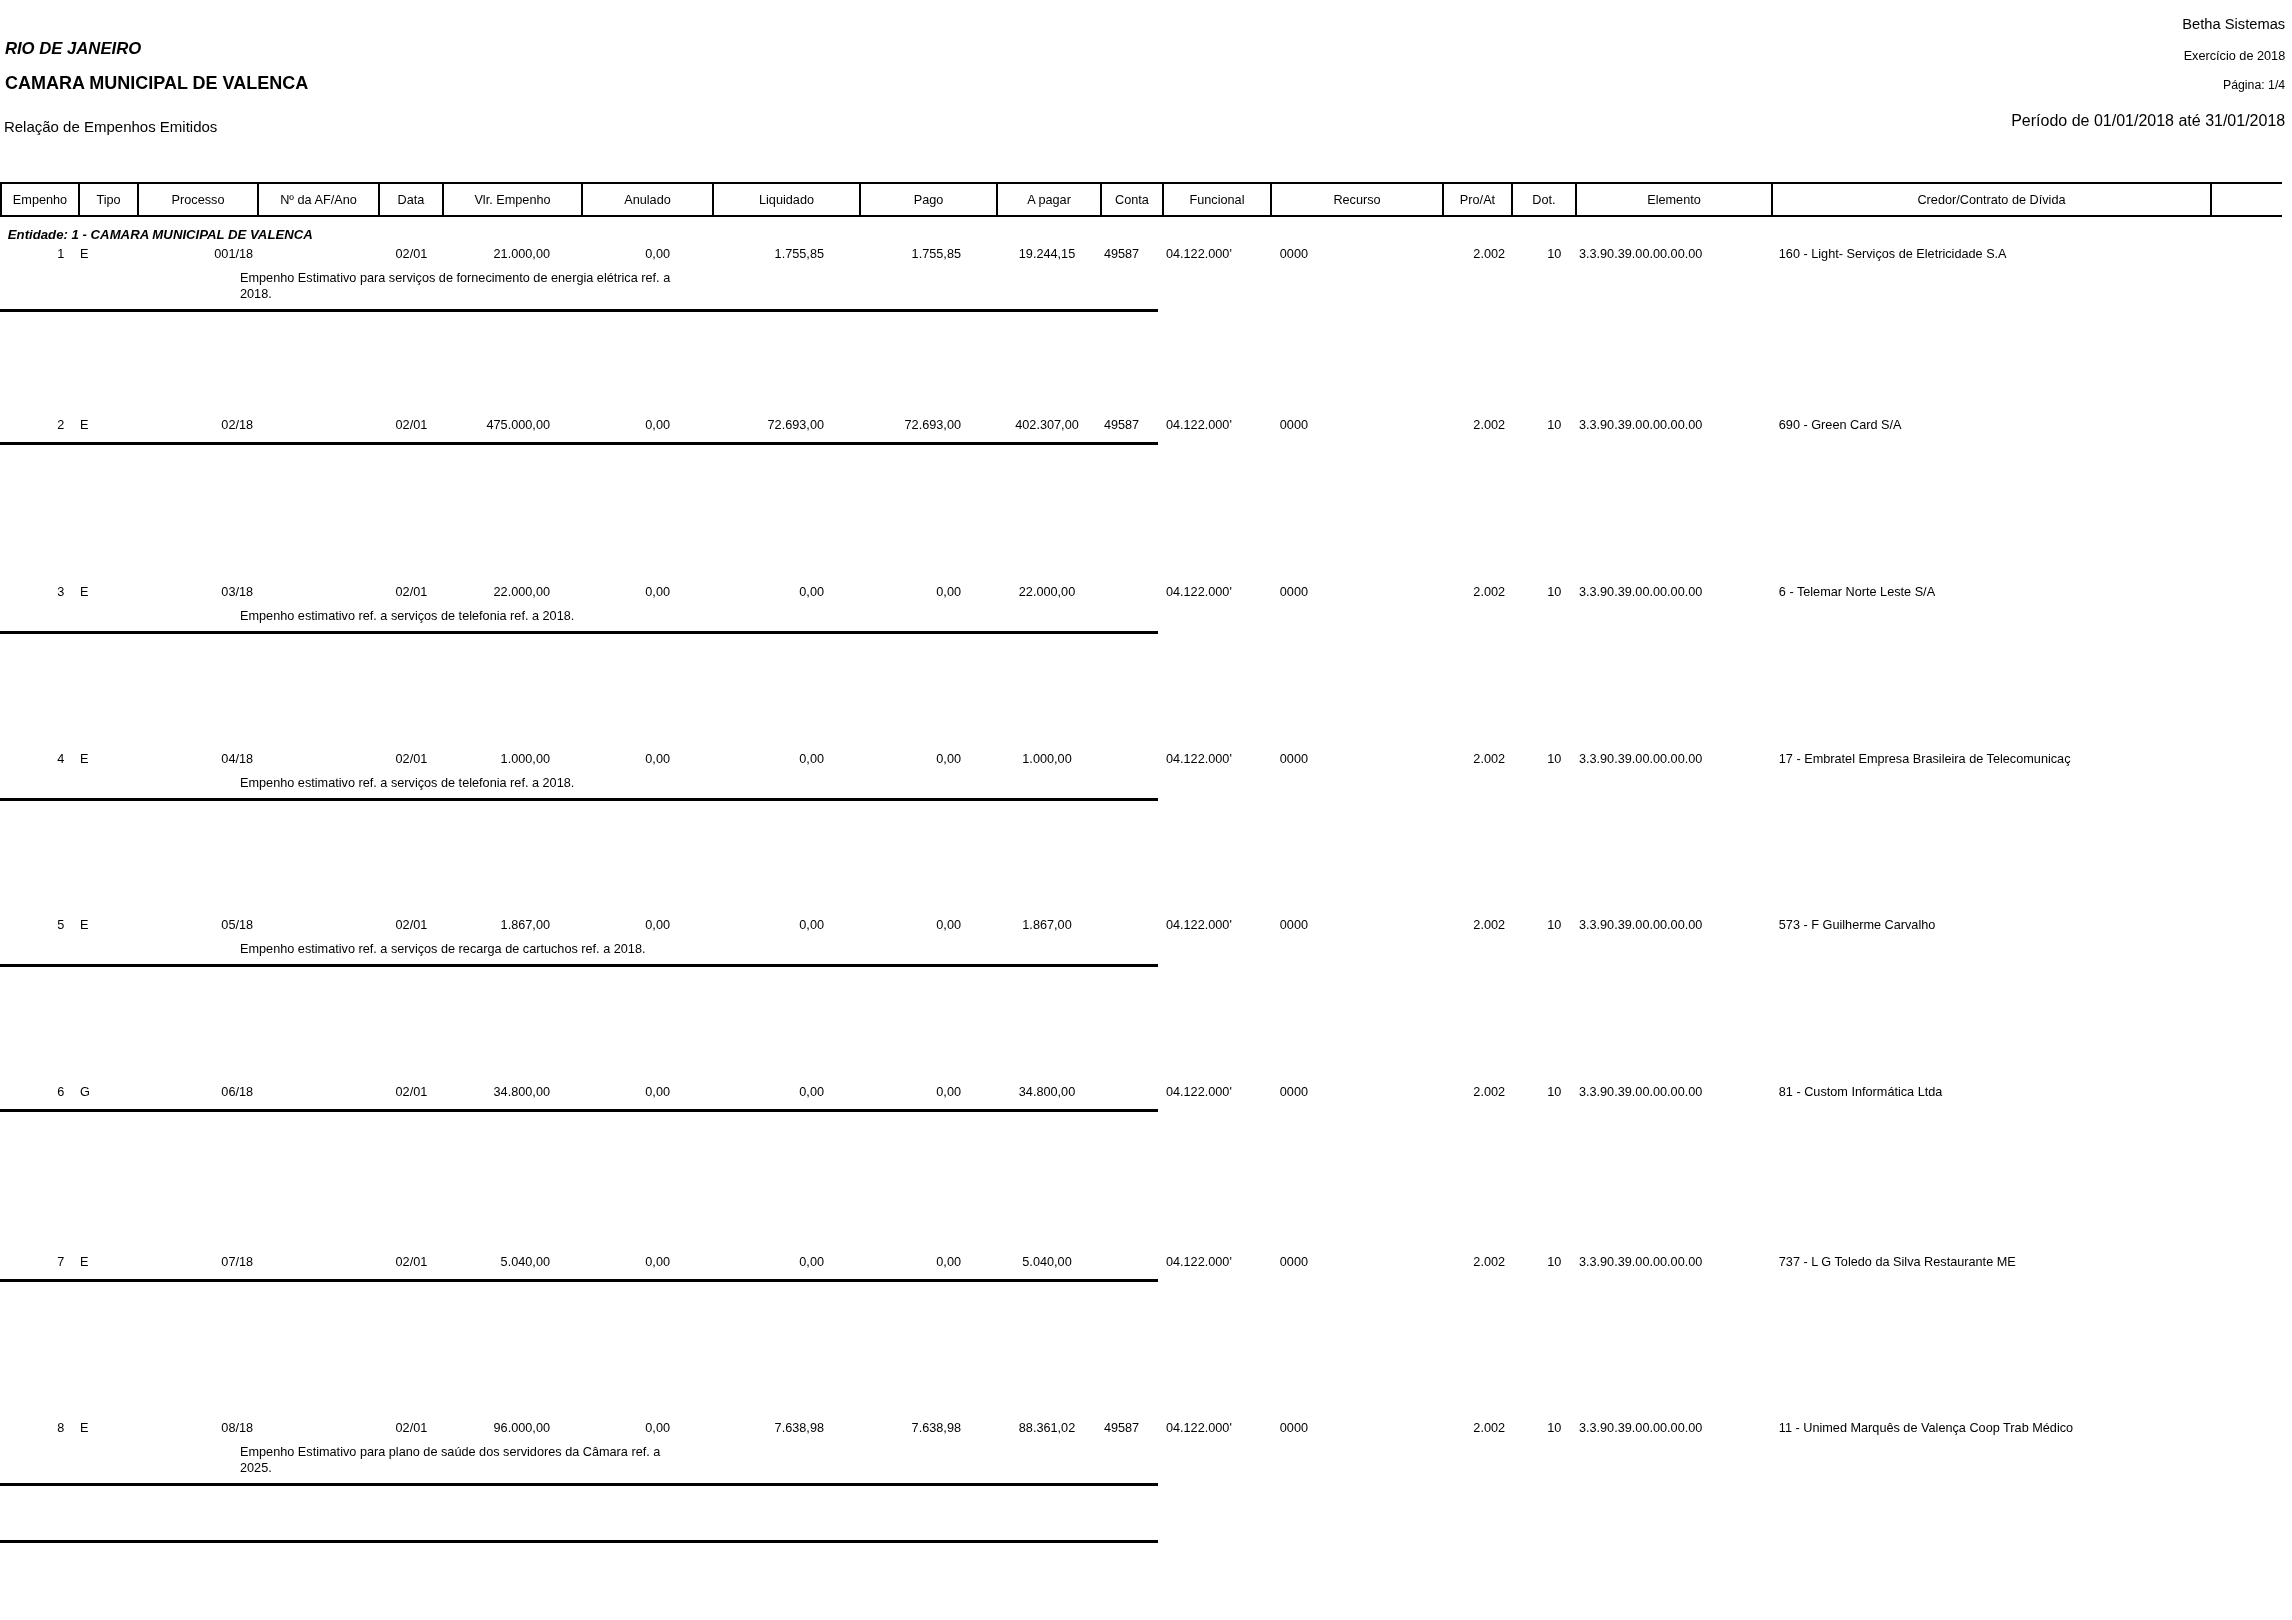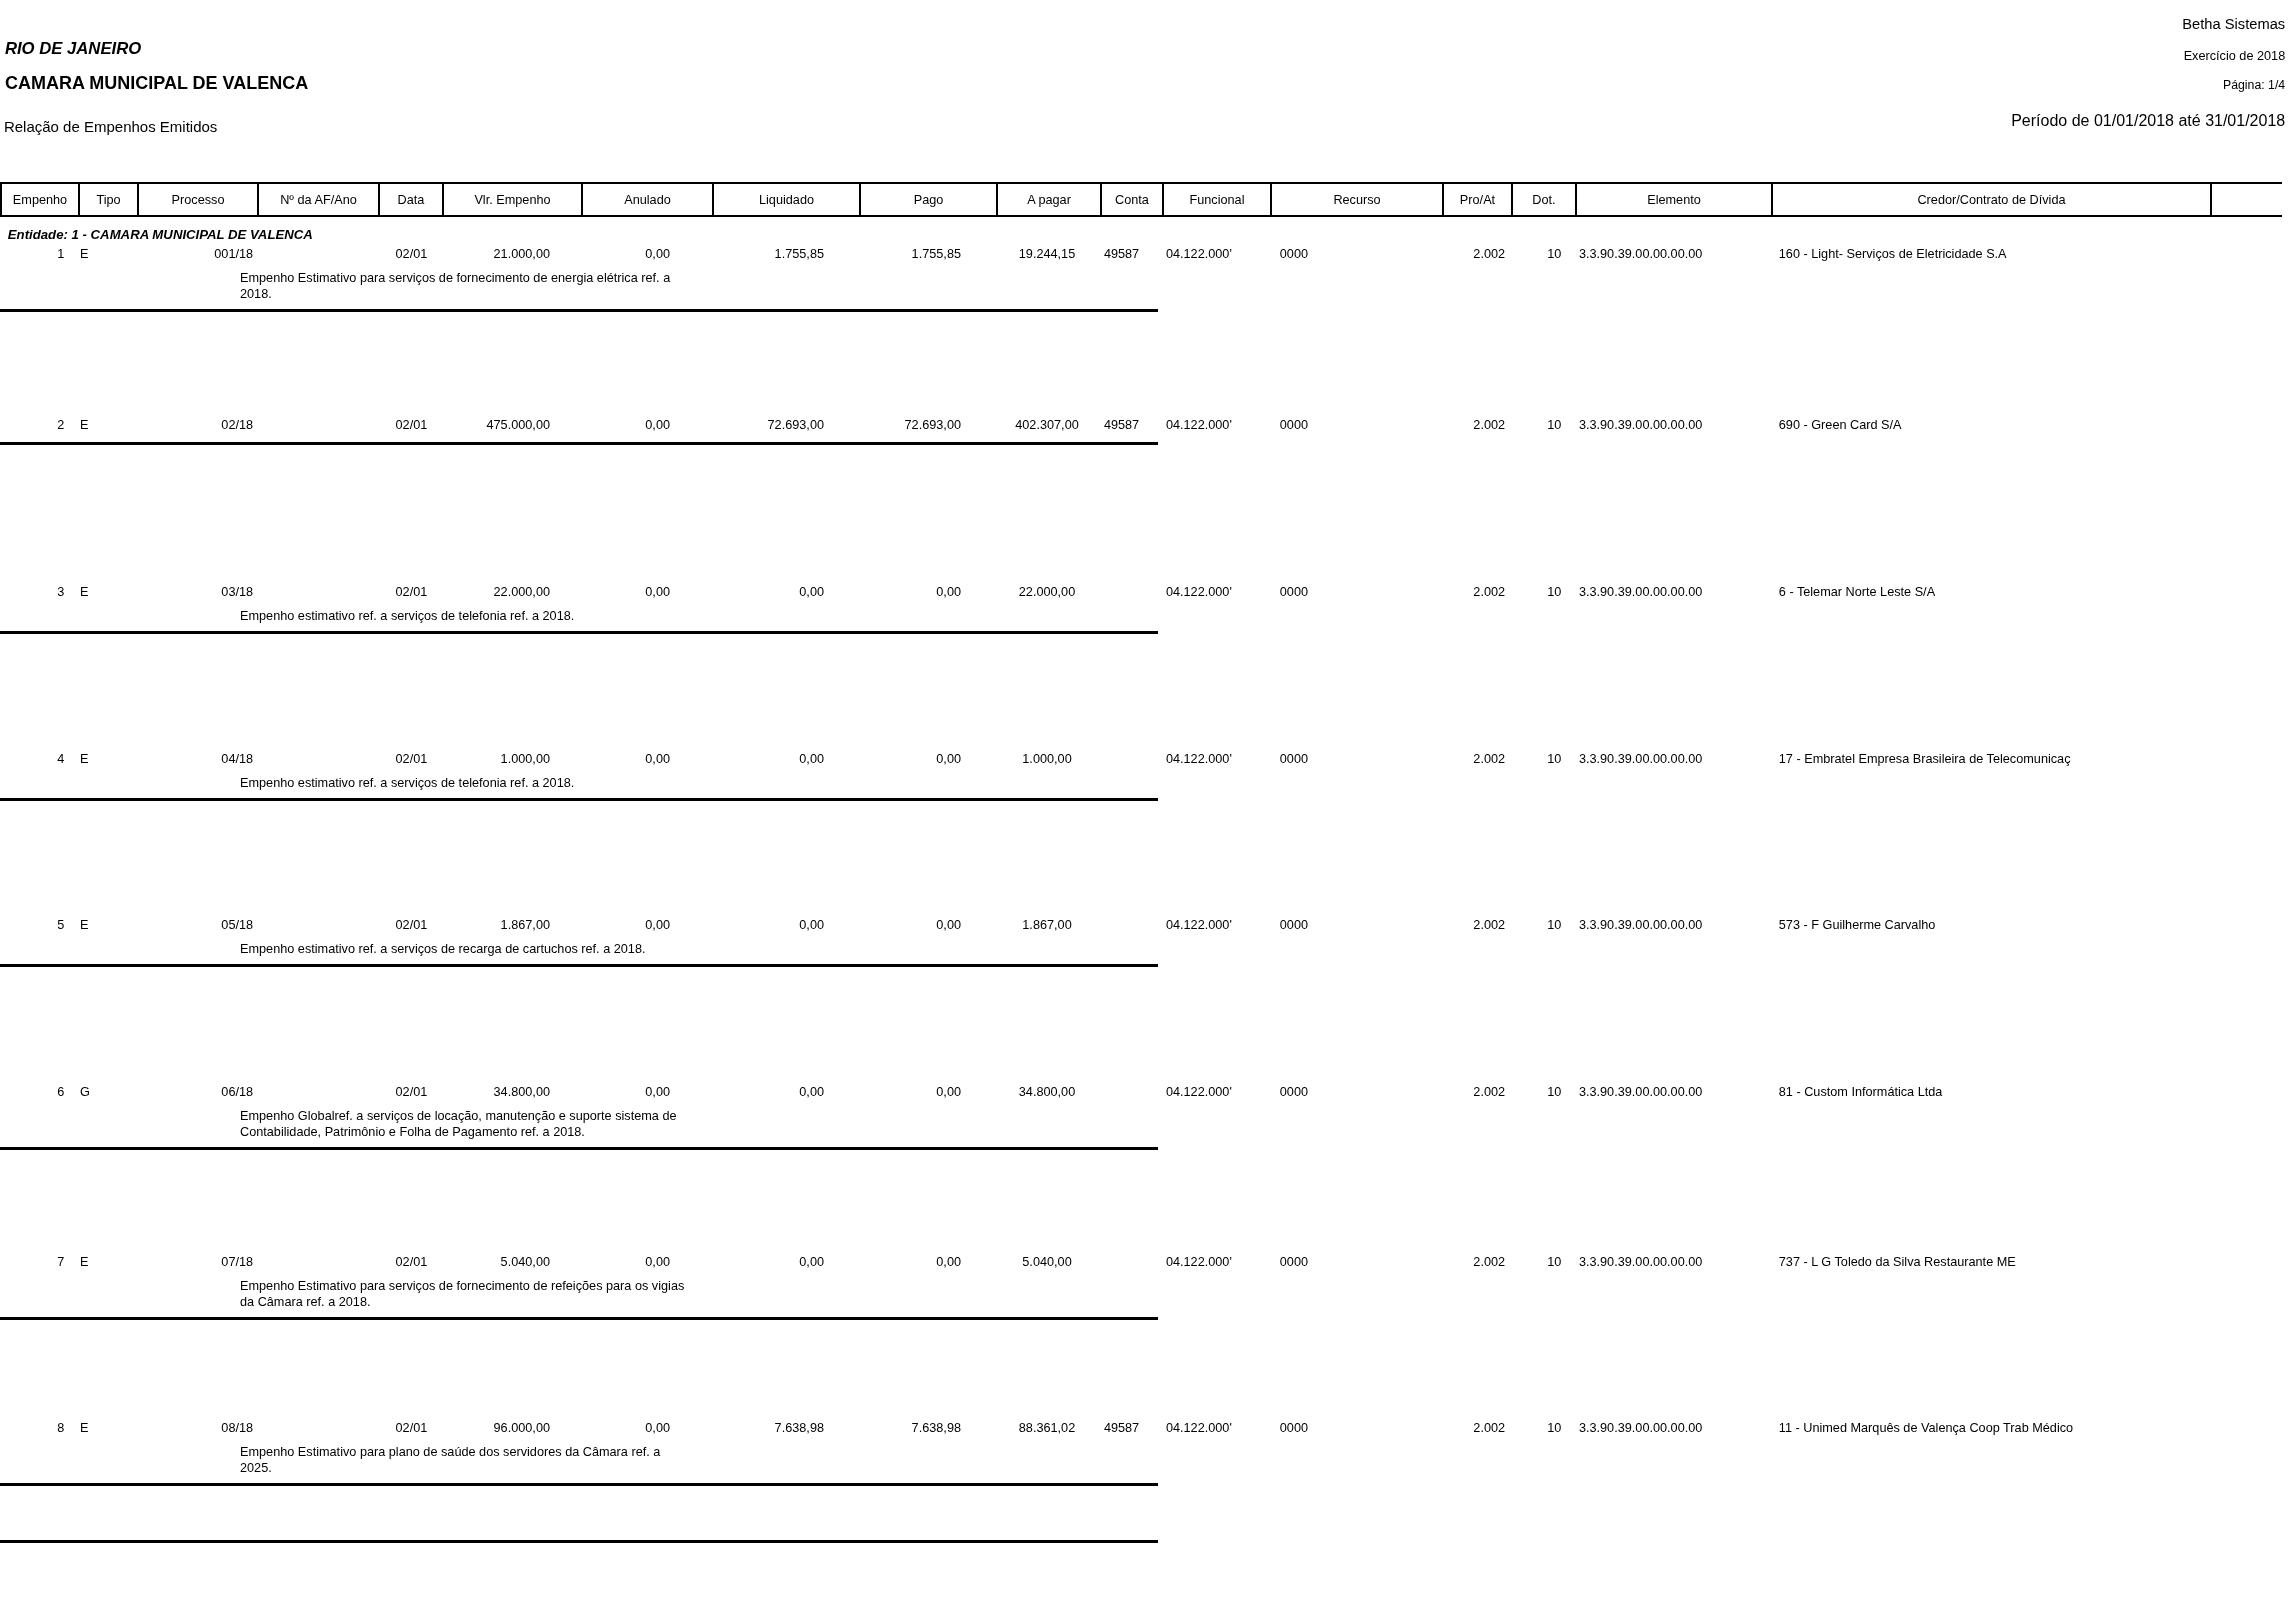--- a/index.html
+++ b/index.html
@@ -242,22 +242,20 @@
           <div>0,00</div>
           <div>34.800,00</div>
           <div></div>
           <div>04.122.000'</div>
           <div>0000</div>
           <div>2.002</div>
           <div>10</div>
           <div>3.3.90.39.00.00.00.00</div>
           <div>81 - Custom Informática Ltda</div>
         </div>
-    <div class="desc">Empenho Globalref. a serviços de locação, manutenção e suporte sistema de
-Contabilidade, Patrimônio e Folha de Pagamento ref. a 2018.</div>
     <div class="sep"></div>
   </section>
 
   <section class="block" style="top: 1253px;">
     <div class="vals grid">
           <div>7</div>
           <div>E</div>
           <div>07/18</div>
           <div></div>
           <div>02/01</div>
@@ -267,22 +265,20 @@
           <div>0,00</div>
           <div>5.040,00</div>
           <div></div>
           <div>04.122.000'</div>
           <div>0000</div>
           <div>2.002</div>
           <div>10</div>
           <div>3.3.90.39.00.00.00.00</div>
           <div>737 - L G Toledo da Silva Restaurante ME</div>
         </div>
-    <div class="desc">Empenho Estimativo para serviços de fornecimento de refeições para os vigias
-da Câmara ref. a 2018.</div>
     <div class="sep"></div>
   </section>
 
   <section class="block" style="top: 1419px;">
     <div class="vals grid">
           <div>8</div>
           <div>E</div>
           <div>08/18</div>
           <div></div>
           <div>02/01</div>

